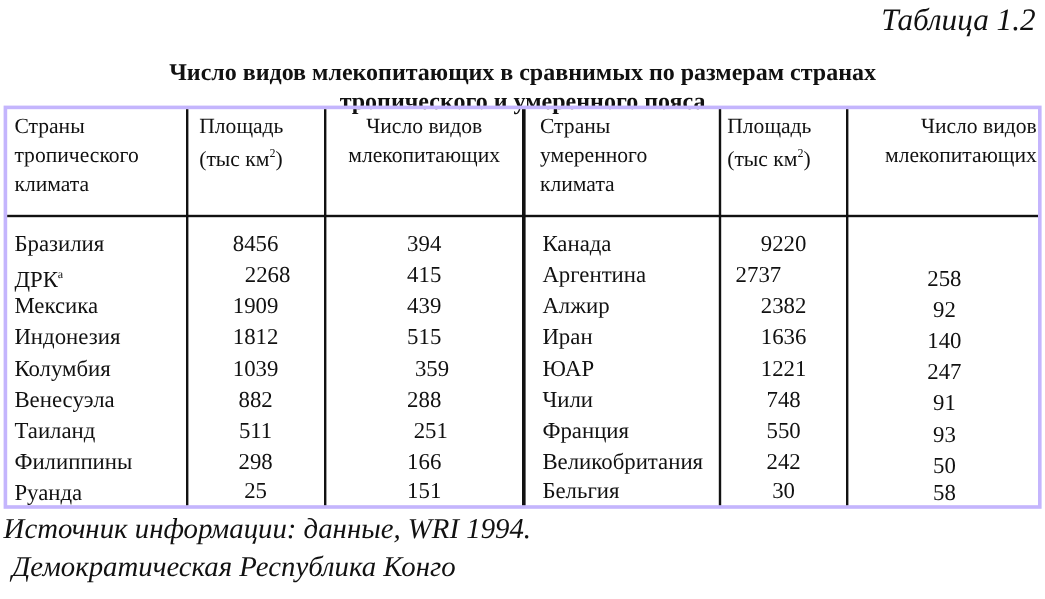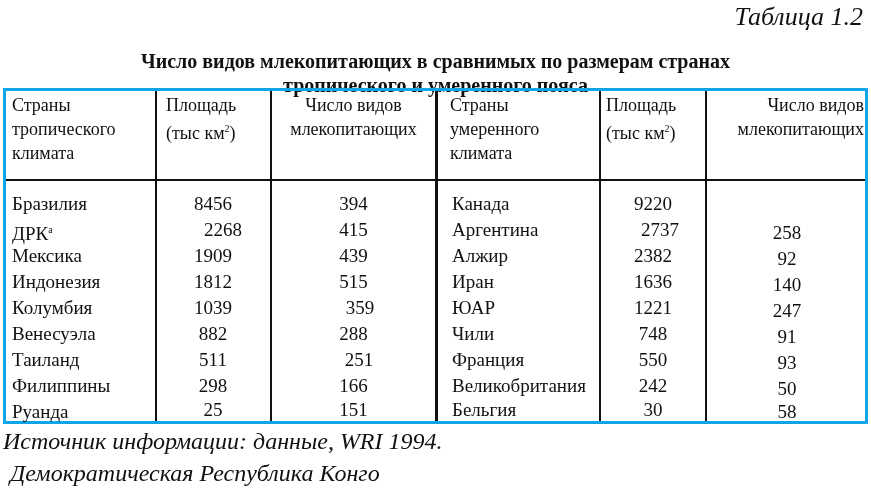--- a/index.html
+++ b/index.html
@@ -1,21 +1,21 @@
 <!DOCTYPE html>
 <html><head>
 <meta charset="utf-8">
 <style>
   html, body { margin:0; padding:0; background:#ffffff; }
   body { width:871px; height:499px; position:relative; overflow:hidden; font-family:"Liberation Serif", serif; color:#111; }
   .table-label { position:absolute; right:8px; top:2px; font-style:italic; font-size:26px; }
   .title { position:absolute; left:0; width:871px; text-align:center; font-weight:bold; font-size:20px; line-height:26px; }
   .title.l1 { top:34px;margin-top:14px; }
   .title.l2 { top:72px; }
-  .tbl { position:absolute; left:3px; top:88px; width:865px; height:336px; border:3px solid #0ea5e9; box-sizing:border-box; }
+  .tbl { position:absolute; left:3px; top:88px; width:865px; height:336px; border:3px solid #c4b5fd; box-sizing:border-box; }
   .vline { position:absolute; top:0; bottom:0; border-left:2px solid #111; }
   .vline.thick { border-left:3px solid #111; }
   .hline { position:absolute; left:0; right:0; top:88px; border-top:2px solid #111; }
   .hdr { position:absolute; top:2px; font-size:18px; line-height:24px; }
   .row { position:absolute; left:0; right:0; height:26px; font-size:19px; line-height:26px; }
   .cell { position:absolute; }
   .center { text-align:center; }
   sup { font-size:10px; }
   .foot { position:absolute; font-style:italic; font-size:24px; }
 </style>
@@ -66,21 +66,21 @@
     <span class="cell center" style="left:150px;width:114px">8456</span>
     <span class="cell center" style="left:266px;width:163px">394</span>
     <span class="cell" style="left:446px">Канада</span>
     <span class="cell center" style="left:595px;width:104px">9220</span>
   </div>
   <div class="row" style="top:126px">
     <span class="cell" style="left:6px"><span>ДРК</span><sup>а</sup></span>
     <span class="cell center" style="left:150px;width:134px">2268</span>
     <span class="cell center" style="left:266px;width:163px">415</span>
     <span class="cell" style="left:446px">Аргентина</span>
-    <span class="cell center" style="left:602px;width:104px">2737</span>
+    <span class="cell center" style="left:574px;width:104px">2737</span>
     <span class="cell center" style="left:701px;width:160px;top:3px">258</span>
   </div>
   <div class="row" style="top:152px">
     <span class="cell" style="left:6px">Мексика</span>
     <span class="cell center" style="left:150px;width:114px">1909</span>
     <span class="cell center" style="left:266px;width:163px">439</span>
     <span class="cell" style="left:446px">Алжир</span>
     <span class="cell center" style="left:595px;width:104px">2382</span>
     <span class="cell center" style="left:701px;width:160px;top:3px">92</span>
   </div>

